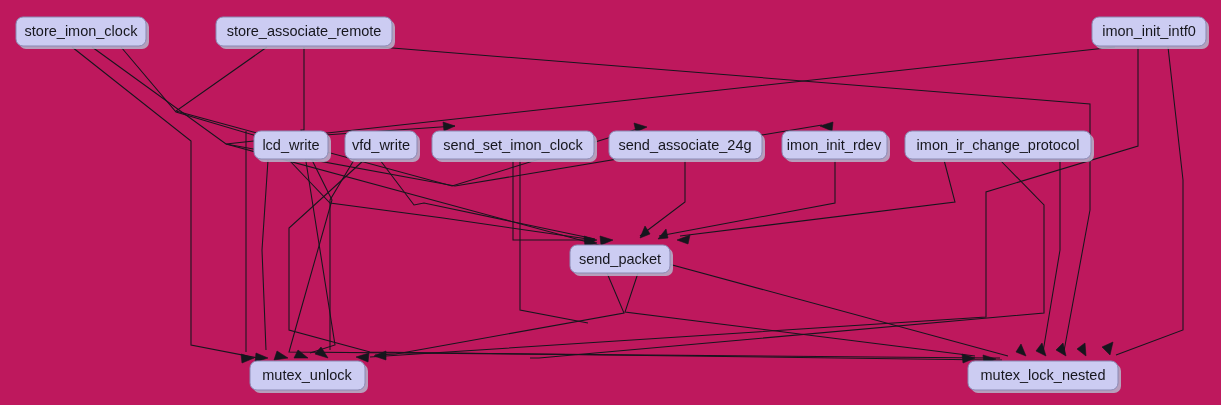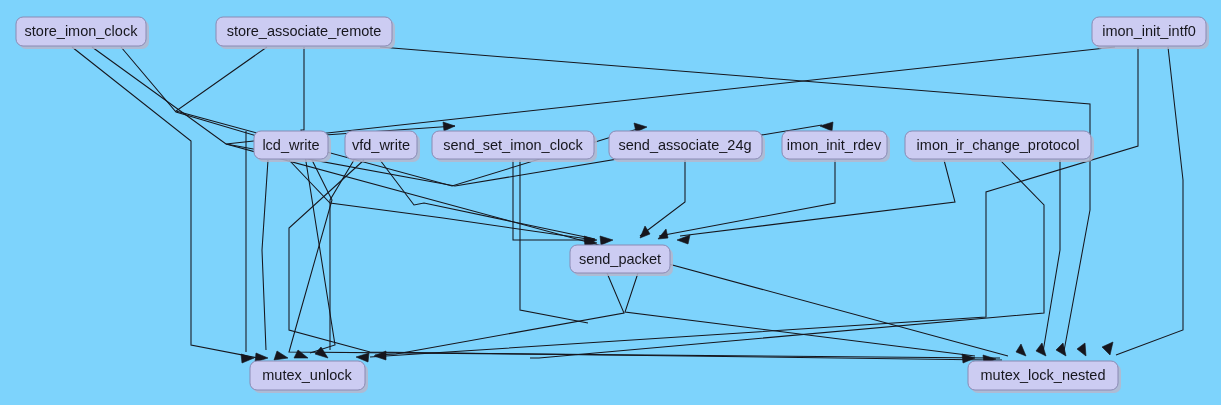--- a/index.html
+++ b/index.html
@@ -4,21 +4,21 @@
 <style>
   html, body {
     margin: 0;
     padding: 0;
     background: #ffffff;
   }
   #canvas {
     position: relative;
     width: 1221px;
     height: 405px;
-    background: #7dd3fc;
+    background: #be185d;
     overflow: hidden;
     font-family: "Liberation Sans", sans-serif;
   }
   svg#graph {
     position: absolute;
     left: 0;
     top: 0;
     width: 1221px;
     height: 405px;
   }

